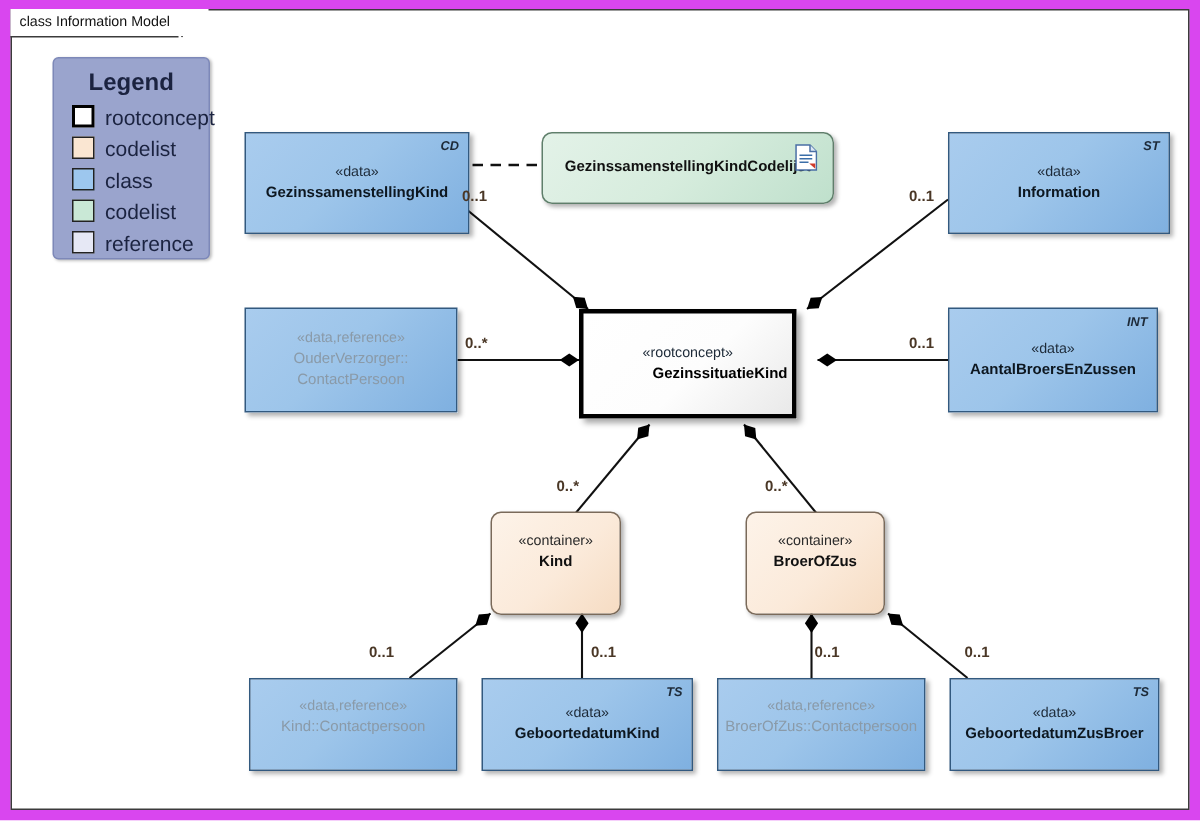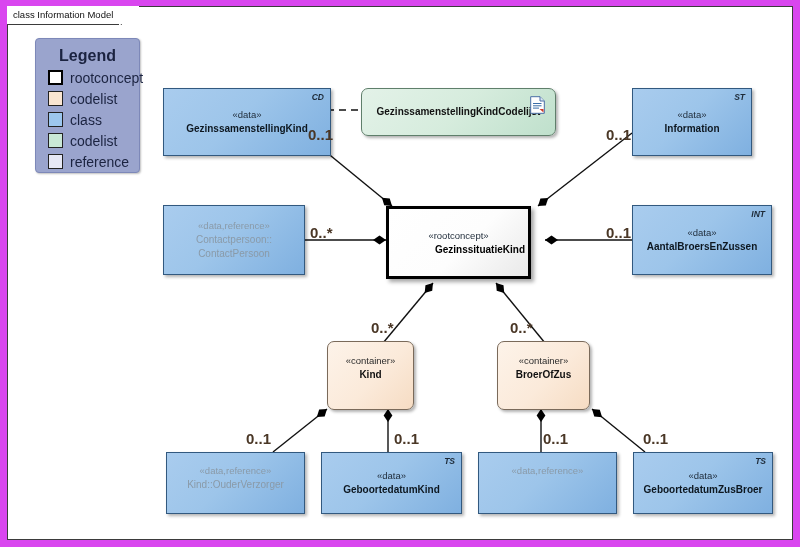--- a/index.html
+++ b/index.html
@@ -170,21 +170,21 @@
   
   .doc-icon {
     position: absolute;
     top: 7px; right: 10px;
     width: 15px; height: 18px;
   }
 
   
   .mult {
     position: absolute;
-    font-size: 15px;
+    font-size: 10px;
     font-weight: bold;
     color: #4a3726;
     white-space: nowrap;
   }
 </style>
 </head>
 <body>
 
 <div id="canvas">
 
@@ -241,49 +241,49 @@
     <div class="legend-row">
       <span class="legend-swatch" style="background:#c9e8d6"></span>
       <span class="legend-label">codelist</span>
     </div>
     <div class="legend-row">
       <span class="legend-swatch" style="background:#e6e8f5"></span>
       <span class="legend-label">reference</span>
     </div>
   </div>
 
-  <div class="node data" style="left:163px; top:88px; width:168px; height:68px;align-items:center;">
+  <div class="node data" style="left:163px; top:88px; width:150px; height:68px;align-items:center;">
     <span class="corner">CD</span>
     <span class="stereo">«data»</span>
     <span class="nm">GezinssamenstellingKind</span>
   </div>
 
   <div class="node codelist" style="left:361px; top:88px; width:195px; height:48px;">
     <span class="nm">GezinssamenstellingKindCodelijst</span>
     <svg class="doc-icon" viewBox="0 0 15 18" xmlns="http://www.w3.org/2000/svg">
       <path d="M0.7,0.7 H10 L14.3,5 V17.3 H0.7 Z" fill="#ffffff" stroke="#4a6fa5" stroke-width="1"></path>
       <path d="M10,0.7 V5 H14.3" fill="#dce8f5" stroke="#4a6fa5" stroke-width="1"></path>
       <g stroke="#3b6ea8" stroke-width="1">
         <line x1="3" y1="7.5" x2="11.5" y2="7.5"></line>
         <line x1="3" y1="9.8" x2="11.5" y2="9.8"></line>
         <line x1="3" y1="12.1" x2="9" y2="12.1"></line>
       </g>
       <path d="M9.5,13 L13.5,13 L13.5,16.5 Z" fill="#d03b2a"></path>
     </svg>
   </div>
 
-  <div class="node data" style="left:632px; top:88px; width:120px; height:68px;">
+  <div class="node data" style="left:632px; top:88px; width:148px; height:68px;">
     <span class="corner">ST</span>
     <span class="stereo">«data»</span>
     <span class="nm">Information</span>
   </div>
 
   <div class="node data ref" style="left:163px; top:205px; width:142px; height:70px;">
     <span class="stereo">«data,reference»</span>
-    <span class="nm">Contactpersoon::</span>
+    <span class="nm">OuderVerzorger::</span>
     <span class="nm">ContactPersoon</span>
   </div>
 
   <div class="node root" style="left:386px; top:206px; width:145px; height:73px;">
     <span class="stereo">«rootconcept»</span>
     <span class="nm">GezinssituatieKind</span>
   </div>
 
   <div class="node data" style="left:632px; top:205px; width:140px; height:70px;">
     <span class="corner">INT</span>
@@ -296,31 +296,32 @@
     <span class="nm">Kind</span>
   </div>
 
   <div class="node container" style="left:497px; top:341px; width:93px; height:69px; justify-content:flex-start; padding-top:12px;">
     <span class="stereo">«container»</span>
     <span class="nm">BroerOfZus</span>
   </div>
 
   <div class="node data ref" style="left:166px; top:452px; width:139px; height:62px; justify-content:flex-start; padding-top:11px;">
     <span class="stereo">«data,reference»</span>
-    <span class="nm">Kind::OuderVerzorger</span>
+    <span class="nm">Kind::Contactpersoon</span>
   </div>
 
   <div class="node data" style="left:321px; top:452px; width:141px; height:62px;">
     <span class="corner">TS</span>
     <span class="stereo">«data»</span>
     <span class="nm">GeboortedatumKind</span>
   </div>
 
   <div class="node data ref" style="left:478px; top:452px; width:139px; height:62px; justify-content:flex-start; padding-top:11px;">
     <span class="stereo">«data,reference»</span>
+    <span class="nm">BroerOfZus::Contactpersoon</span>
   </div>
 
   <div class="node data" style="left:633px; top:452px; width:140px; height:62px;">
     <span class="corner">TS</span>
     <span class="stereo">«data»</span>
     <span class="nm">GeboortedatumZusBroer</span>
   </div>
 
   <span class="mult" style="left:308px; top:126px;">0..1</span>
   <span class="mult" style="left:606px; top:126px;">0..1</span>

